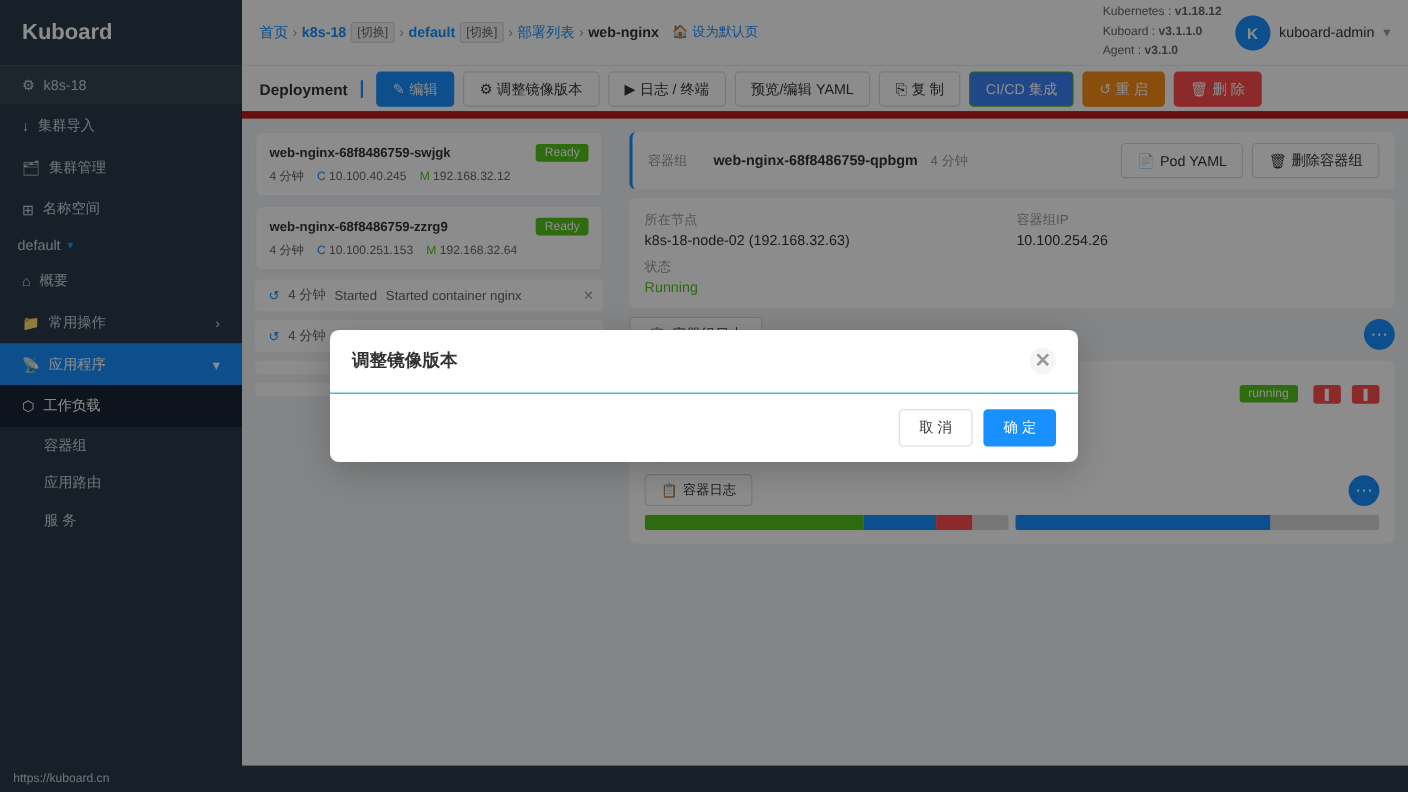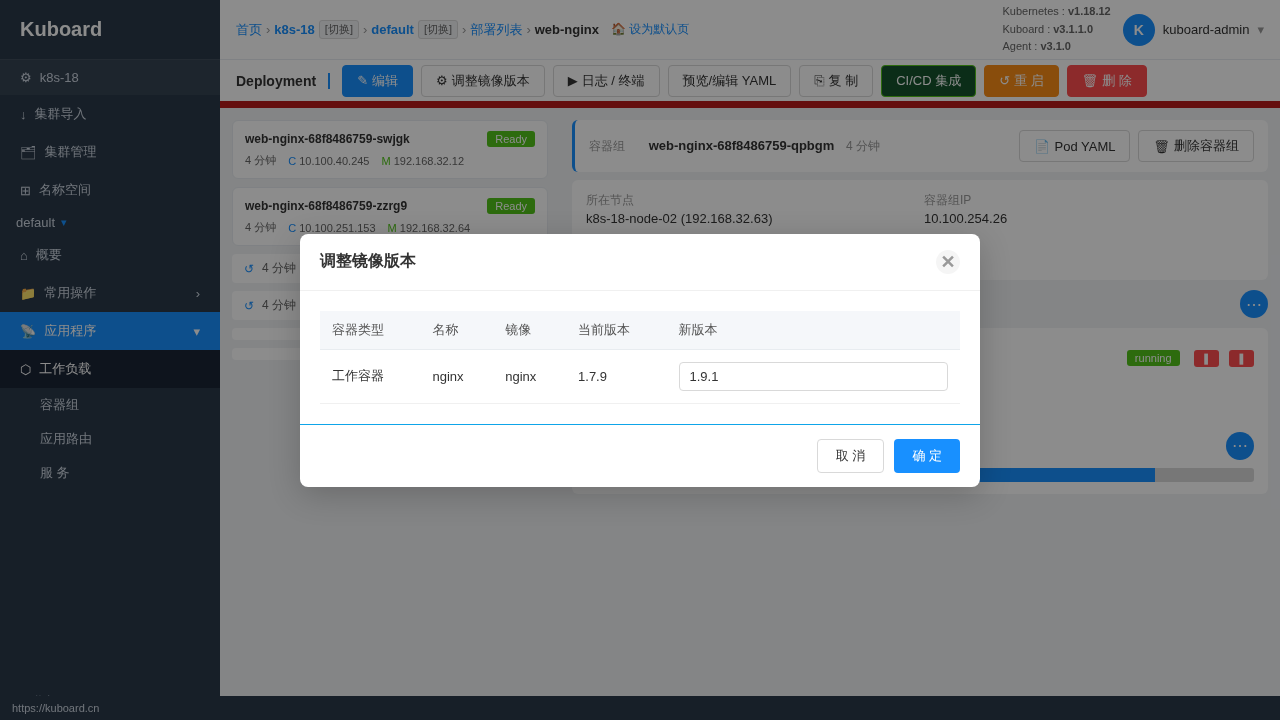--- a/index.html
+++ b/index.html
@@ -48,21 +48,21 @@
     .toolbar {
       position: absolute; left: 220px; top: 60px; right: 0; height: 48px;
       background: #fff; border-bottom: 7px solid #b91c1c;
       display: flex; align-items: center; padding: 0 16px; gap: 8px;
     }
     .toolbar-label { font-size: 14px; font-weight: 600; color: #333; padding-right: 12px; border-right: 2px solid #1890ff; margin-right: 4px; }
     .btn { padding: 6px 14px; border-radius: 4px; font-size: 13px; cursor: pointer; border: 1px solid #d9d9d9; background: #fff; color: #333; display: flex; align-items: center; gap: 4px; }
     .btn-primary { background: #1890ff; color: #fff; border-color: #1890ff; }
     .btn-warning { background: #fa8c16; color: #fff; border-color: #fa8c16; }
     .btn-danger { background: #ff4d4f; color: #fff; border-color: #ff4d4f; }
-    .btn-success { background: #14532d; color: #fff; border-color: #52c41a; }
+    .btn-success { background: #3b82f6; color: #fff; border-color: #52c41a; }
 
     
     .main-content {
       position: absolute; left: 220px; top: 108px; right: 0; bottom: 0;
       display: flex; background: #f0f2f5; overflow: hidden;
     }
 
     
     .left-panel { width: 340px; padding: 12px; display: flex; flex-direction: column; gap: 8px; overflow-y: auto; }
     .pod-card { background: #fff; border-radius: 6px; padding: 10px 12px; border: 1px solid #e8ecf0; }
@@ -427,42 +427,18 @@
 <div class="statusbar">
   <span>https://kuboard.cn</span>
 </div>
 
 <div class="modal-overlay">
   <div class="modal">
     <div class="modal-header">
       <span>调整镜像版本</span>
       <div class="modal-close">✕</div>
     </div>
-    <div class="modal-body">
-      <table class="modal-table">
-        <thead>
-          <tr>
-            <th>容器类型</th>
-            <th>名称</th>
-            <th>镜像</th>
-            <th>当前版本</th>
-            <th>新版本</th>
-          </tr>
-        </thead>
-        <tbody>
-          <tr>
-            <td>工作容器</td>
-            <td>nginx</td>
-            <td>nginx</td>
-            <td>1.7.9</td>
-            <td>
-              <input class="modal-input" type="text" value="1.9.1" style="">
-            </td>
-          </tr>
-        </tbody>
-      </table>
-    </div>
     <div class="modal-footer">
       <button class="btn-cancel">取 消</button>
       <button class="btn-confirm">确 定</button>
     </div>
   </div>
 </div>
 
 </body></html>

